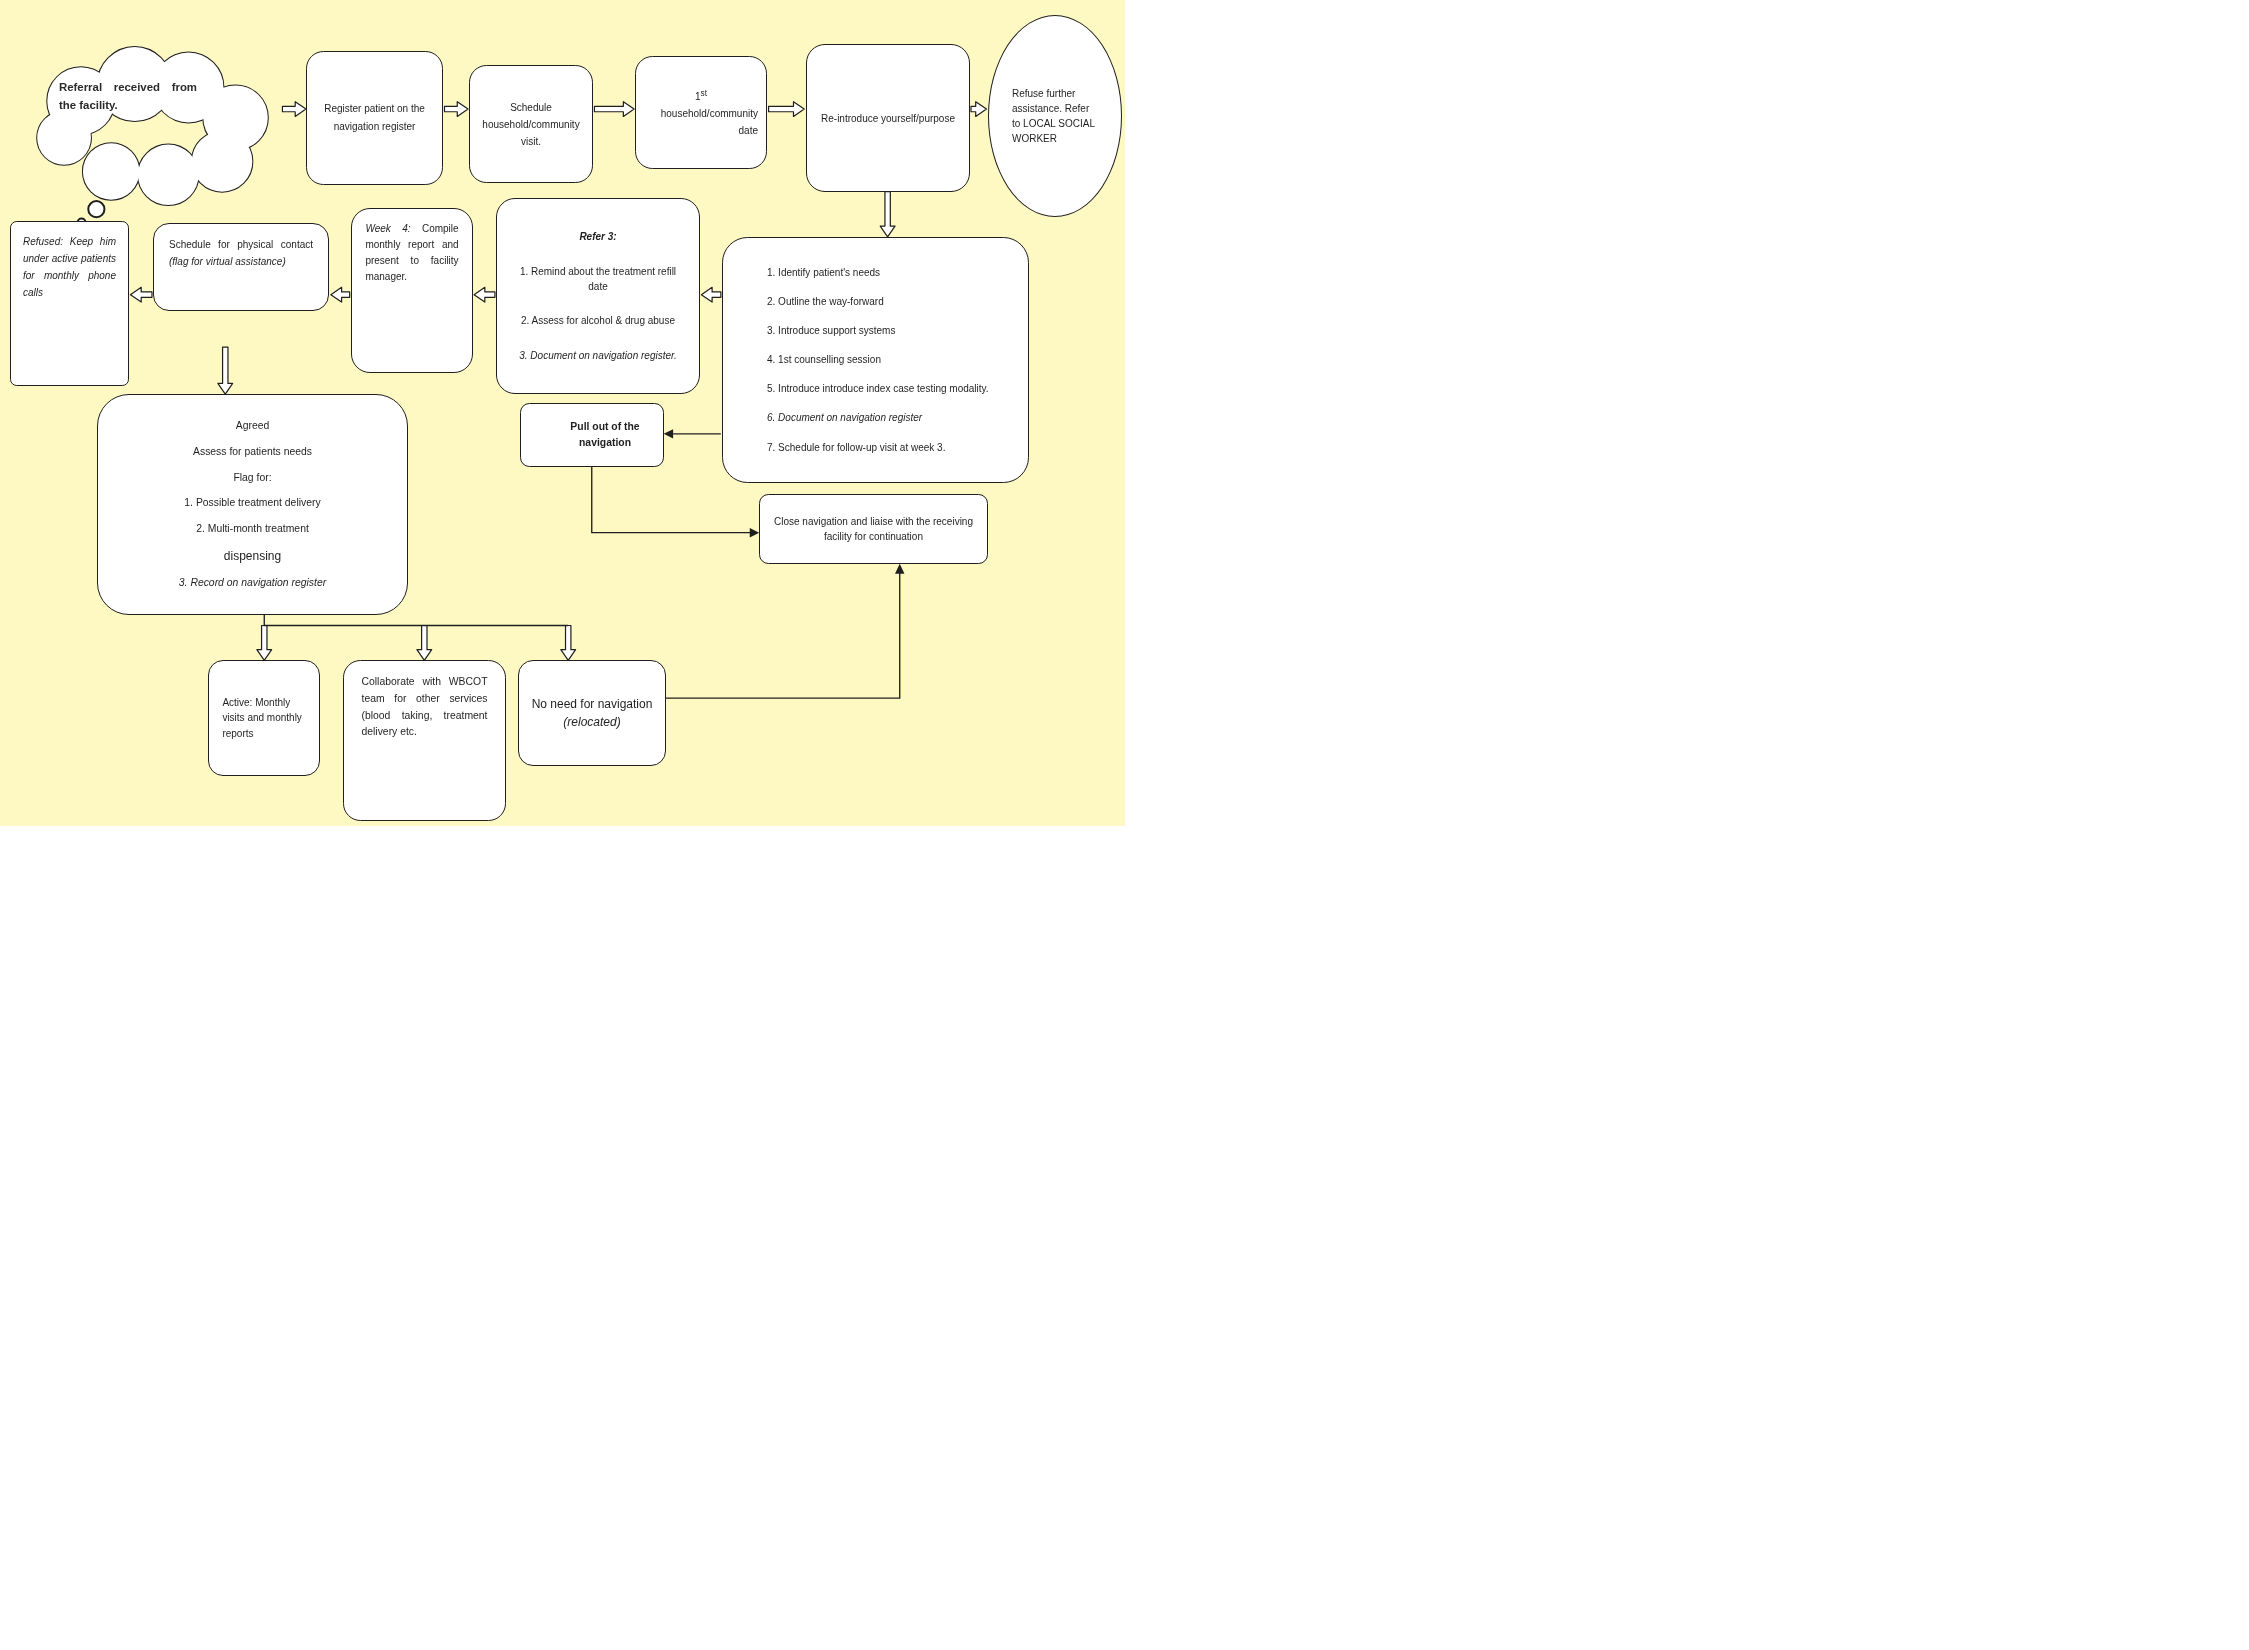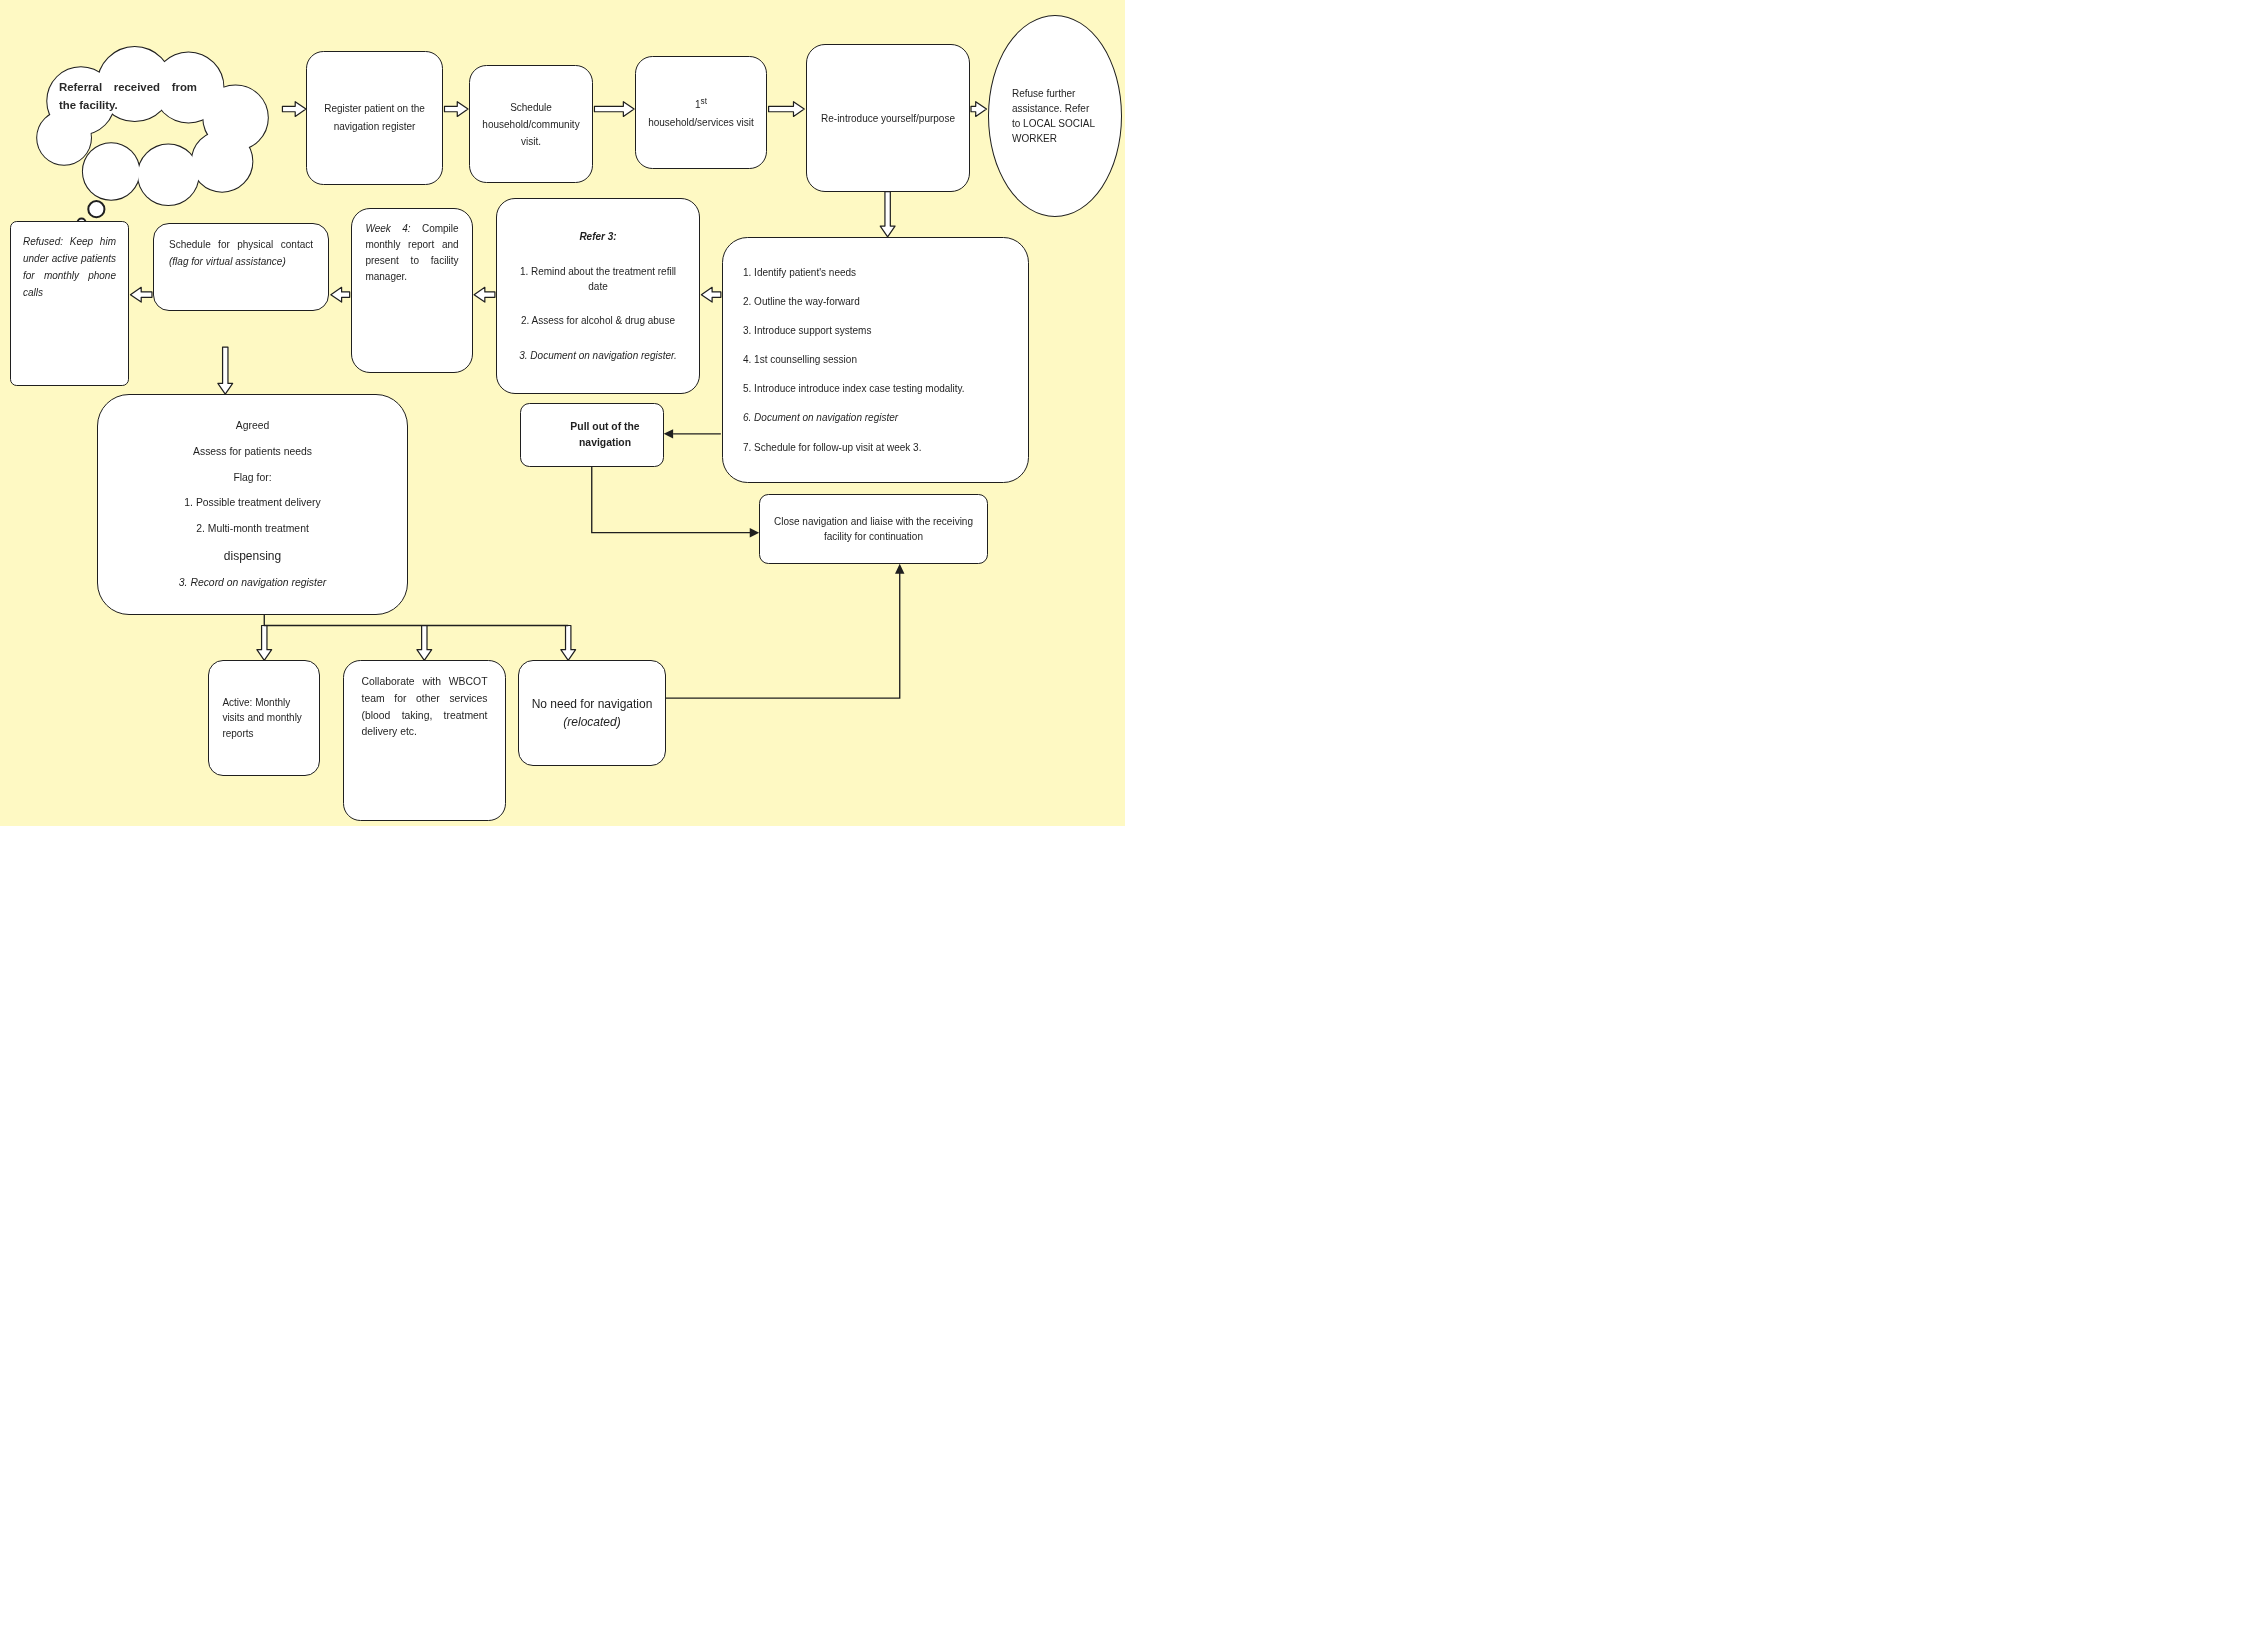--- a/index.html
+++ b/index.html
@@ -28,21 +28,21 @@
   .n-register   { left:306px;  top:51px;  width:137px; height:134px; border-radius:17.5px; line-height:1.8; }
   .n-schedvisit { left:469px;  top:56px;  width:124px; height:118px; border-radius:17.5px; line-height:1.7;margin-top:9px; }
   .n-firstvisit { left:635px;  top:56px;  width:132px; height:113px; border-radius:17.5px; line-height:1.7;text-align:right; }
   .n-reintro    { left:806px; top:44px;  width:164px; height:148px; border-radius:19px; line-height:1.7; }
   .n-refuse     { left:988px; top:15px;  width:134px; height:202px; border-radius:50%;
                   text-align:left; padding:13.4px 23px; font-size:10px; line-height:1.5; }
 
   
   .n-needs   { left:722px; top:237px; width:307px; height:246px; border-radius:25.6px;
                align-items:stretch; justify-content:space-evenly; text-align:left; padding:13.4px 20px; }
-  .n-needs .li { text-align:justify; }
+  .n-needs .li { text-align:justify;margin-left:24px; }
   .n-week3   { left:496px; top:198px; width:204px; height:196px; border-radius:19px;
                justify-content:space-evenly; padding:10.8px 16px; }
   .n-week4   { left:351px; top:208px; width:122px; height:165px; border-radius:19px;
                text-align:justify; align-items:flex-start; padding:12px 13.4px; line-height:1.6; display:block; }
   .n-schedcontact { left:153px; top:223px; width:176px; height:88px; border-radius:16px;
                text-align:justify; padding:12px 15px; line-height:1.7; display:block; }
   .n-refused { left:10px; top:221px; width:119px; height:165px; border-radius:6.7px;
                font-style:italic; text-align:justify; align-items:flex-start; padding:10.8px 12px; line-height:1.7; display:block; }
 
   .n-pullout { left:520px;  top:403px; width:144px; height:64px;  border-radius:9.4px; font-weight:bold; font-size:10.4px;padding-left:34px; }
@@ -131,21 +131,21 @@
   <div class="node n-register">
     <div>Register patient on the navigation register</div>
   </div>
 
   <div class="node n-schedvisit">
     <div>Schedule household/community visit.</div>
   </div>
 
   <div class="node n-firstvisit">
     <div><span>1</span><sup>st</sup></div>
-    <div>household/services visit</div>
+    <div>household/community date</div>
   </div>
 
   <div class="node n-reintro">
     <div>Re-introduce yourself/purpose</div>
   </div>
 
   <div class="node n-refuse">
     <div>Refuse further assistance. Refer to LOCAL SOCIAL WORKER</div>
   </div>
 

